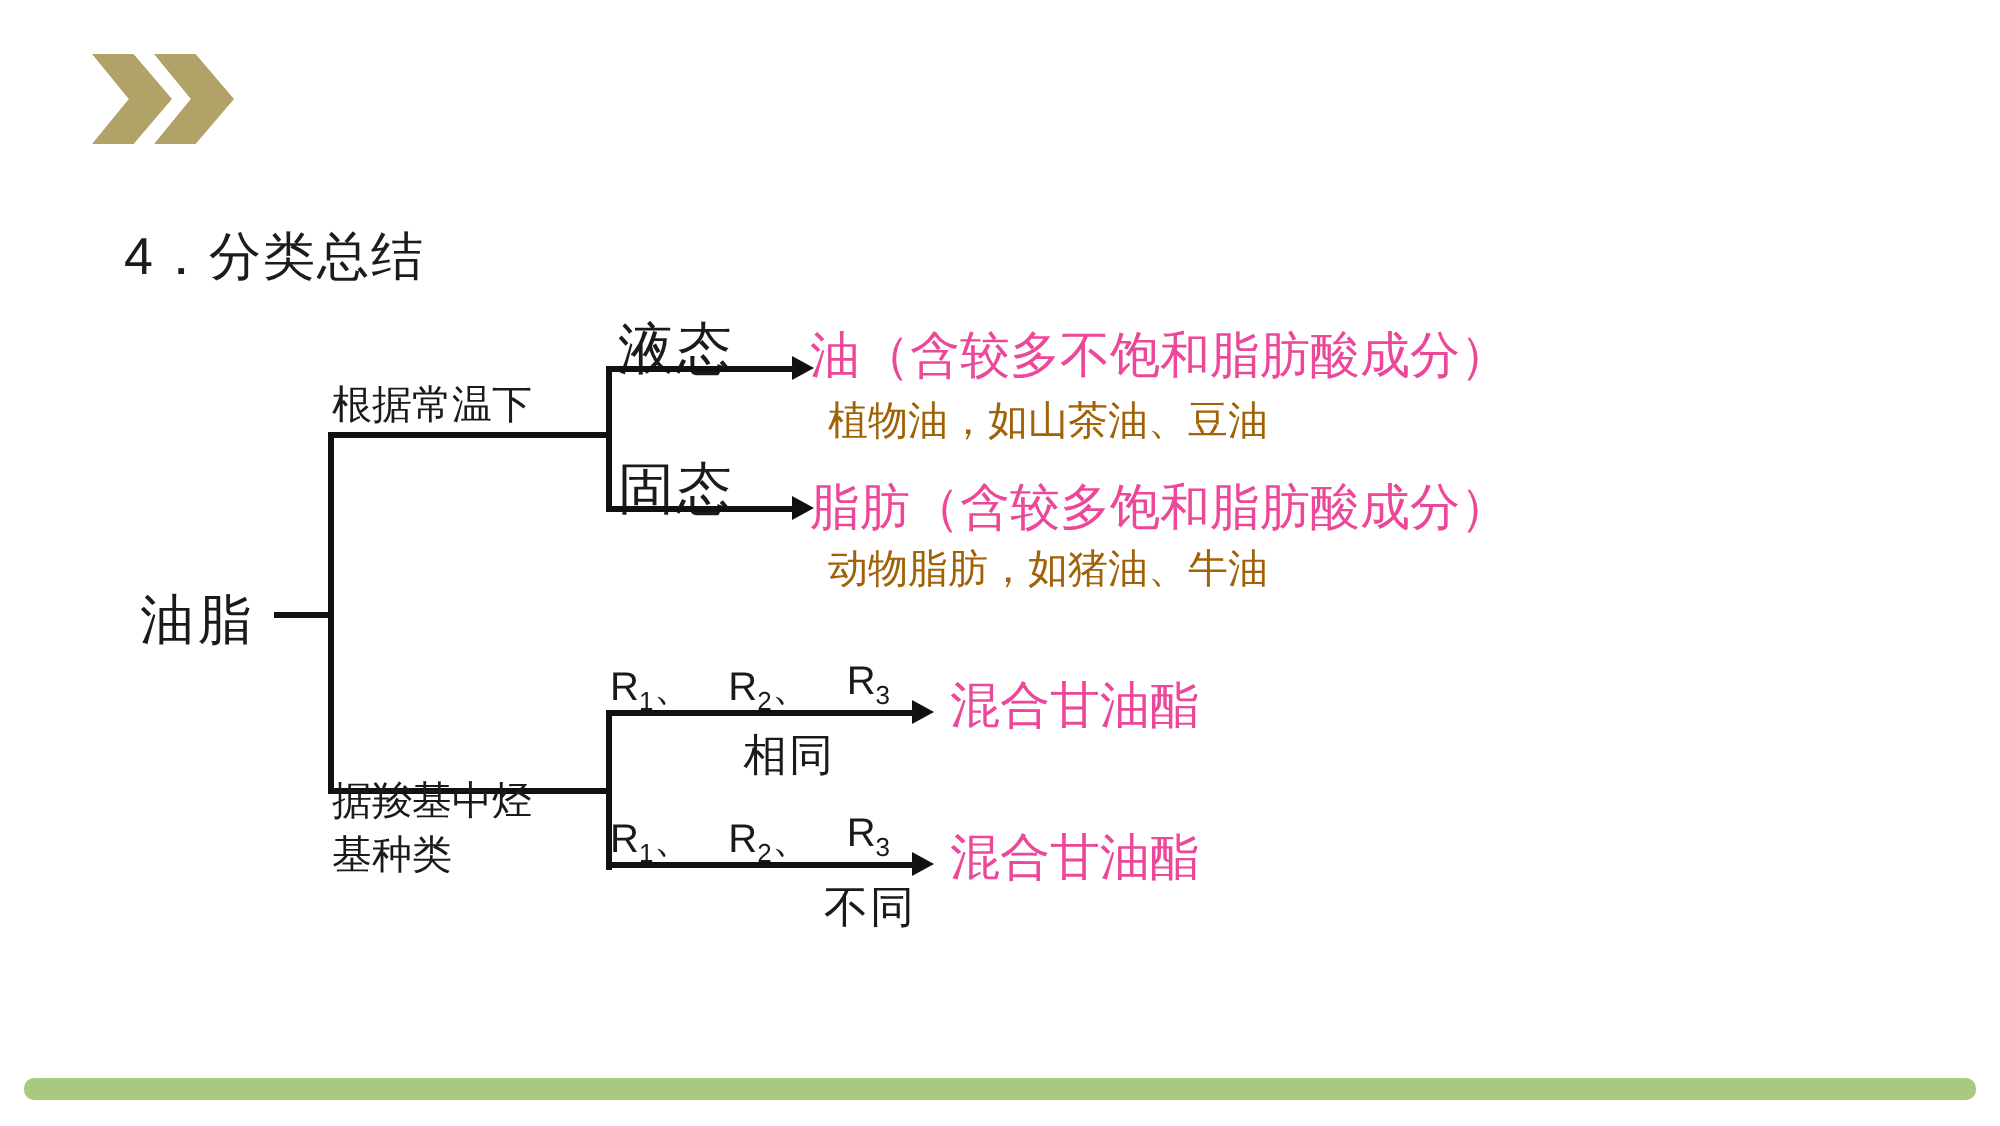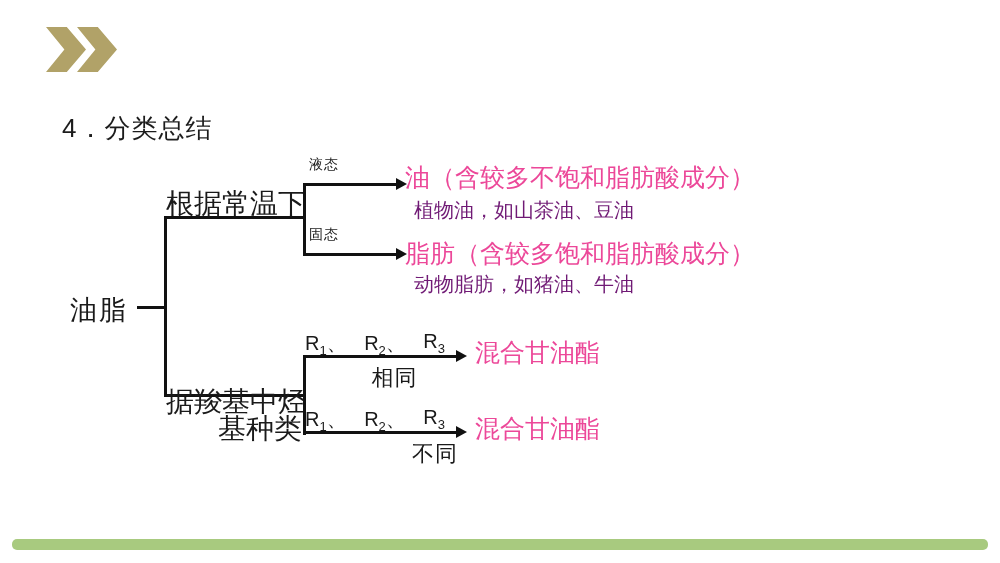--- a/index.html
+++ b/index.html
@@ -35,46 +35,46 @@
   .hline { background: #111111; height: 3px; }
   .vline { background: #111111; width: 3px; }
   .arrowhead {
     width: 0; height: 0;
     border-left: 11px solid #111111;
     border-top: 6.5px solid transparent;
     border-bottom: 6.5px solid transparent;
   }
   .branch-label {
     width: 136px;
-    text-align: right;
-    font-size: 28px;
+    text-align: left;
+    font-size: 20px;
     line-height: 27px;
     white-space: nowrap;
   }
   .cond {
-    font-size: 14px;
+    font-size: 28px;
     letter-spacing: 1px;
     white-space: nowrap;
   }
   .cond-center {
     width: 155px;
     text-align: center;
     font-size: 22px;
     letter-spacing: 1px;
     white-space: nowrap;
     padding-left: 28px;
   }
   .result {
     font-size: 25px;
     white-space: nowrap;
     color: #ec4899;
   }
   .note {
     font-size: 20px;
-    color: #701a75;
+    color: #a16207;
     white-space: nowrap;
   }
   .note-big { font-size: 21px; }
   .r-row {
     width: 140px;
     display: flex;
     justify-content: space-between;
     font-size: 20px;
     white-space: nowrap;
   }

